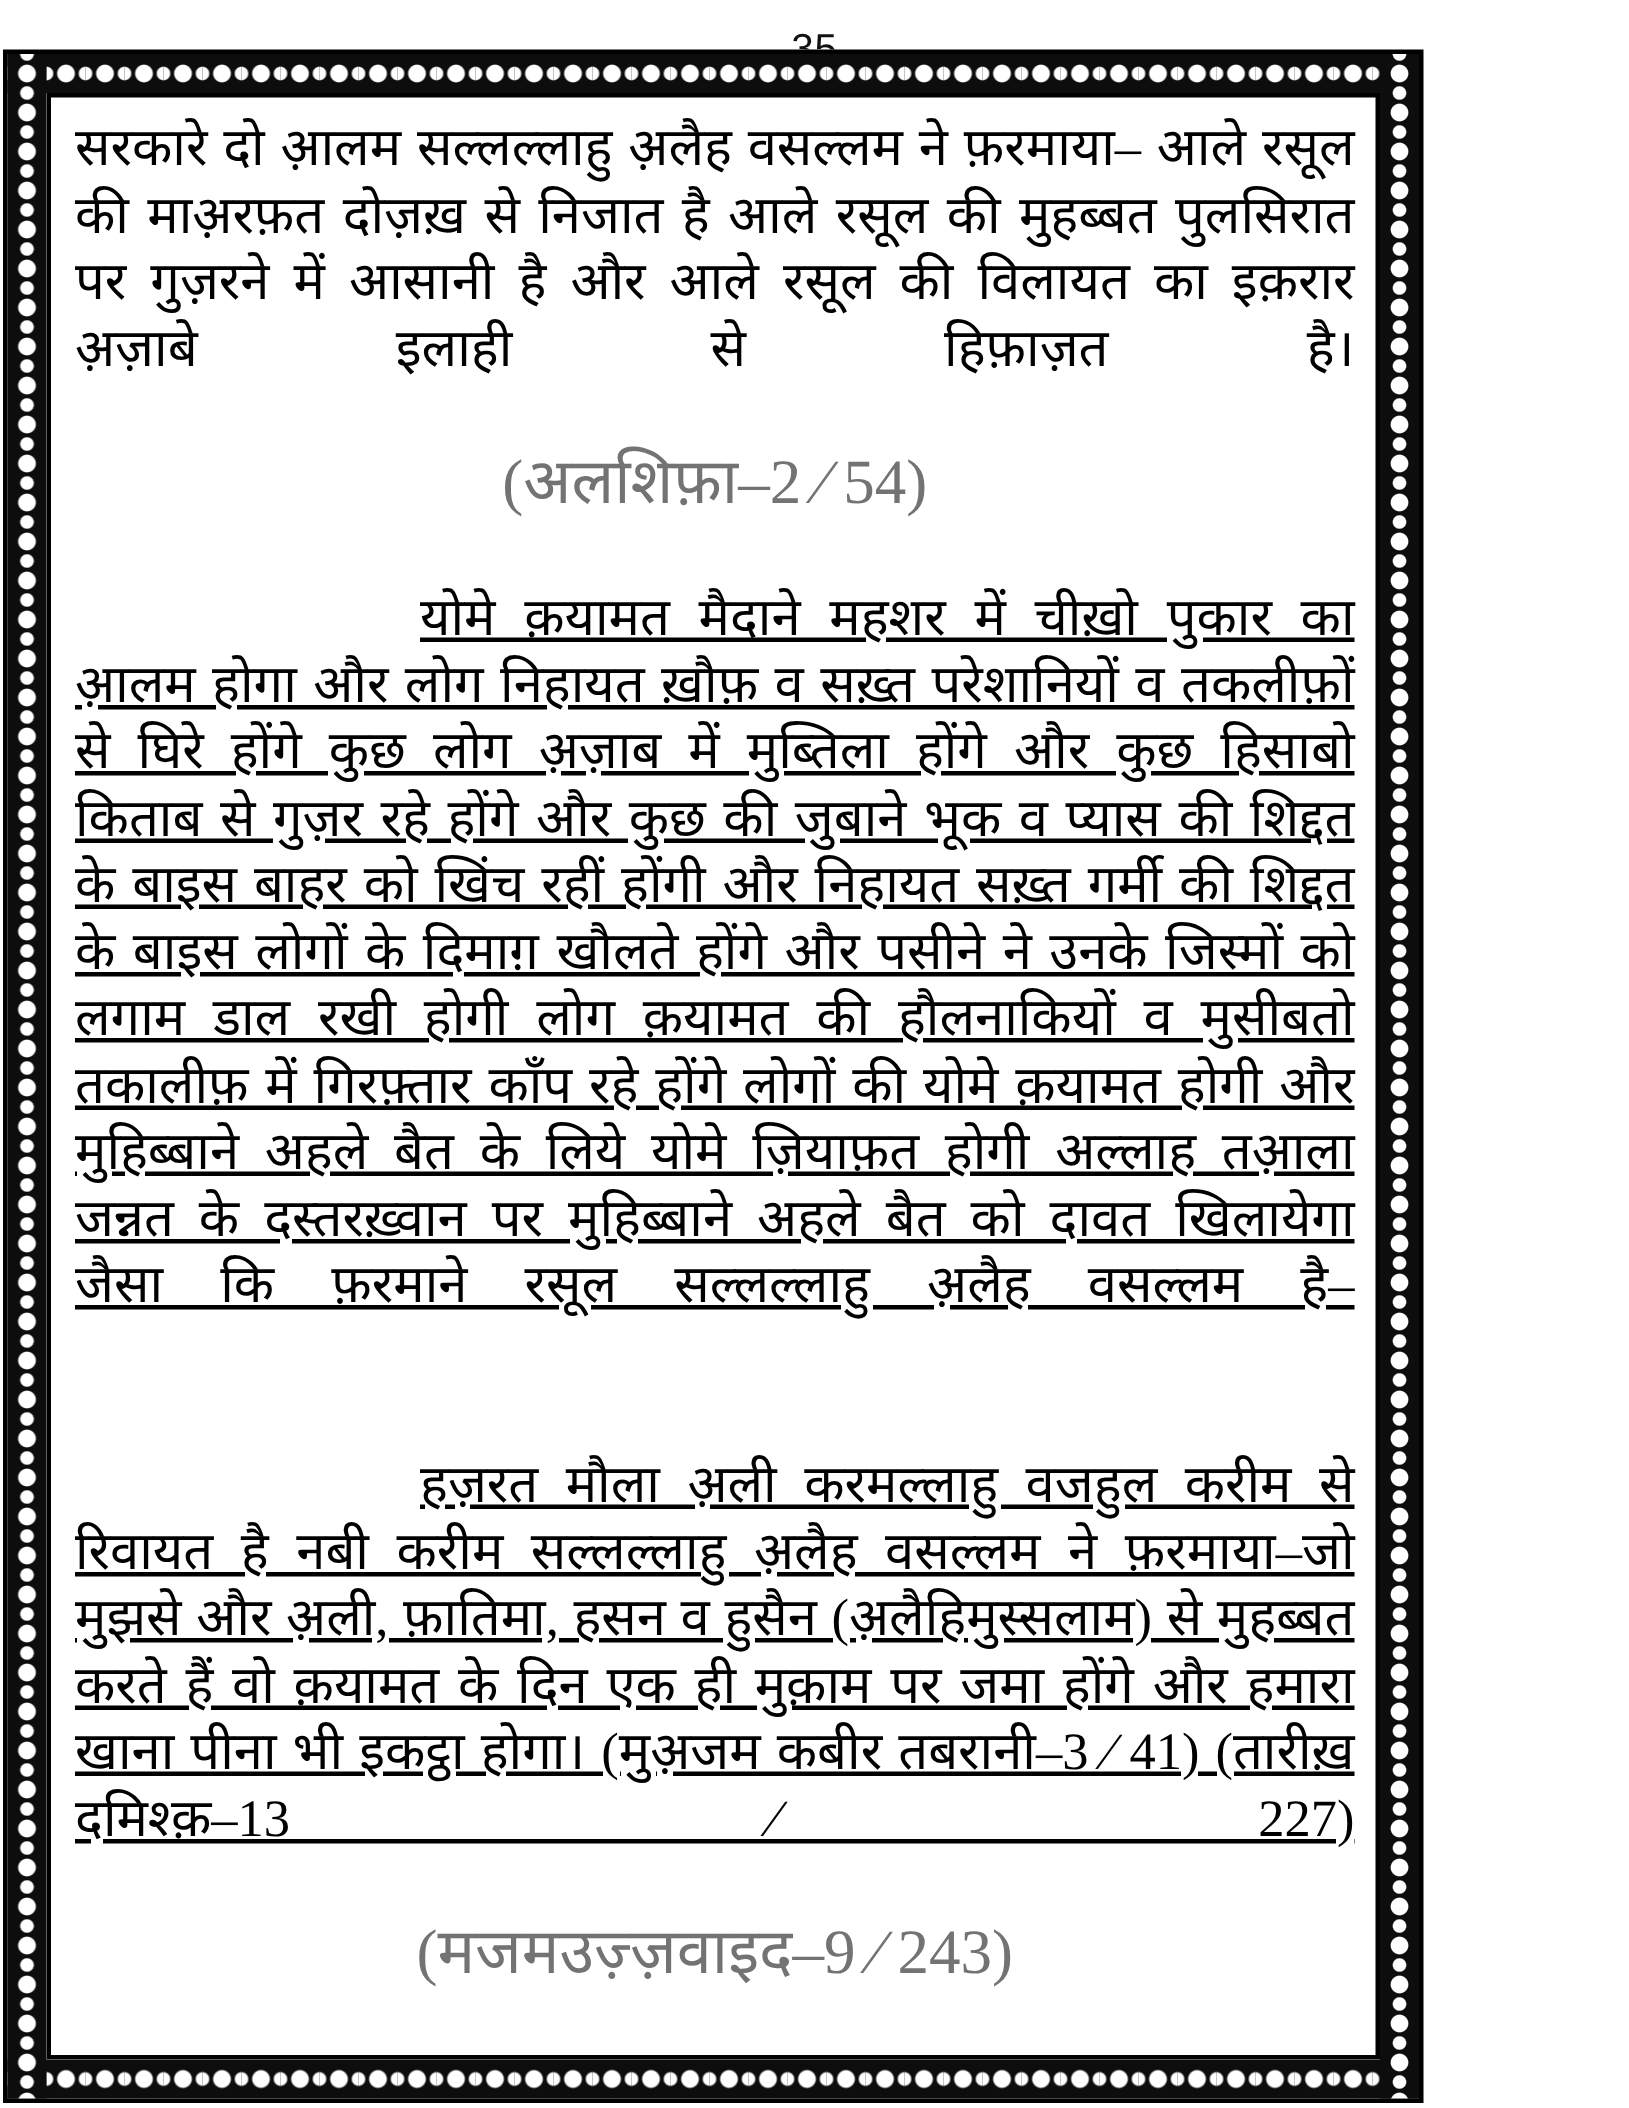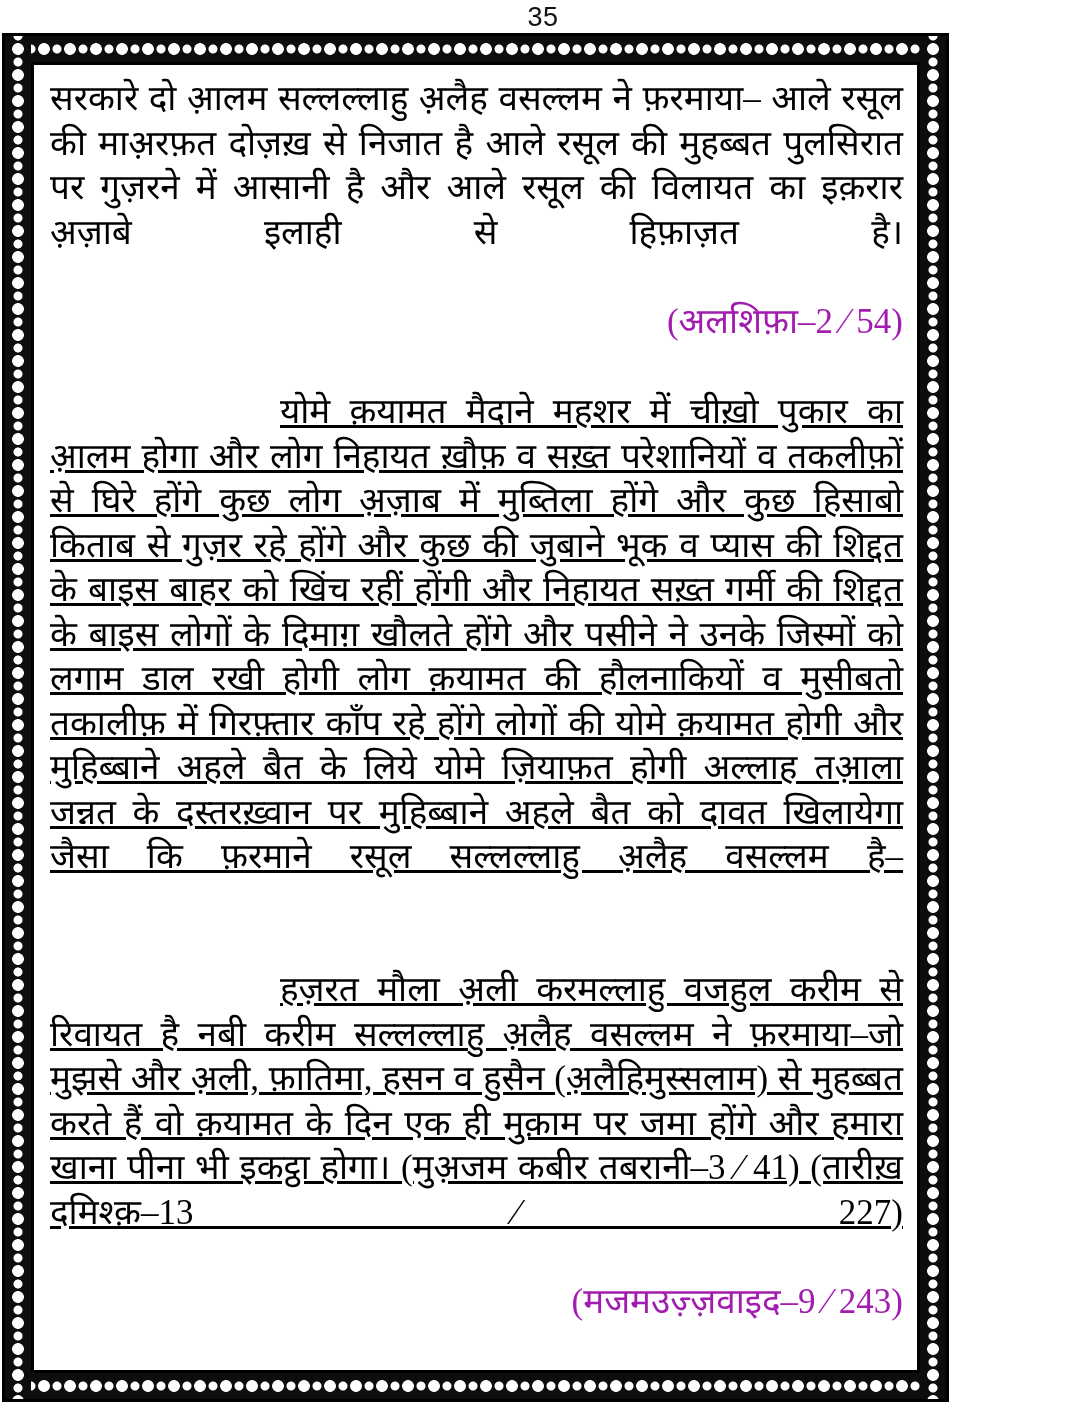--- a/index.html
+++ b/index.html
@@ -15,21 +15,21 @@
     height: 1405px;
     background: #ffffff;
     box-sizing: border-box;
     font-family: "Liberation Serif", "DejaVu Serif", serif;
     overflow: hidden;
   }
 
   
   .page-number {
     position: absolute;
-    top: 1px;
+    top: 16px;
     left: 0;
     width: 100%;
     text-align: center;
     font-family: "Liberation Sans", sans-serif;
     font-size: 27px;
     line-height: 32px;
     color: #111111;
     letter-spacing: 0.5px;
   }
 
@@ -110,24 +110,24 @@
     width: 100%;
   }
 
   .para.indented {
     text-indent: 230px;
     text-decoration: underline;
   }
 
   .tail {
     margin: 0;
-    font-size: 35px;
+    font-size: 42px;
     line-height: 44.5px;
-    color: #a21caf;
-    text-align: right;
+    color: #737373;
+    text-align: center;
   }
 
   .gap-lg { height: 46px; }
   .gap-md { height: 44px; }
 </style>
 </head>
 <body>
 
 <div class="page">
 

